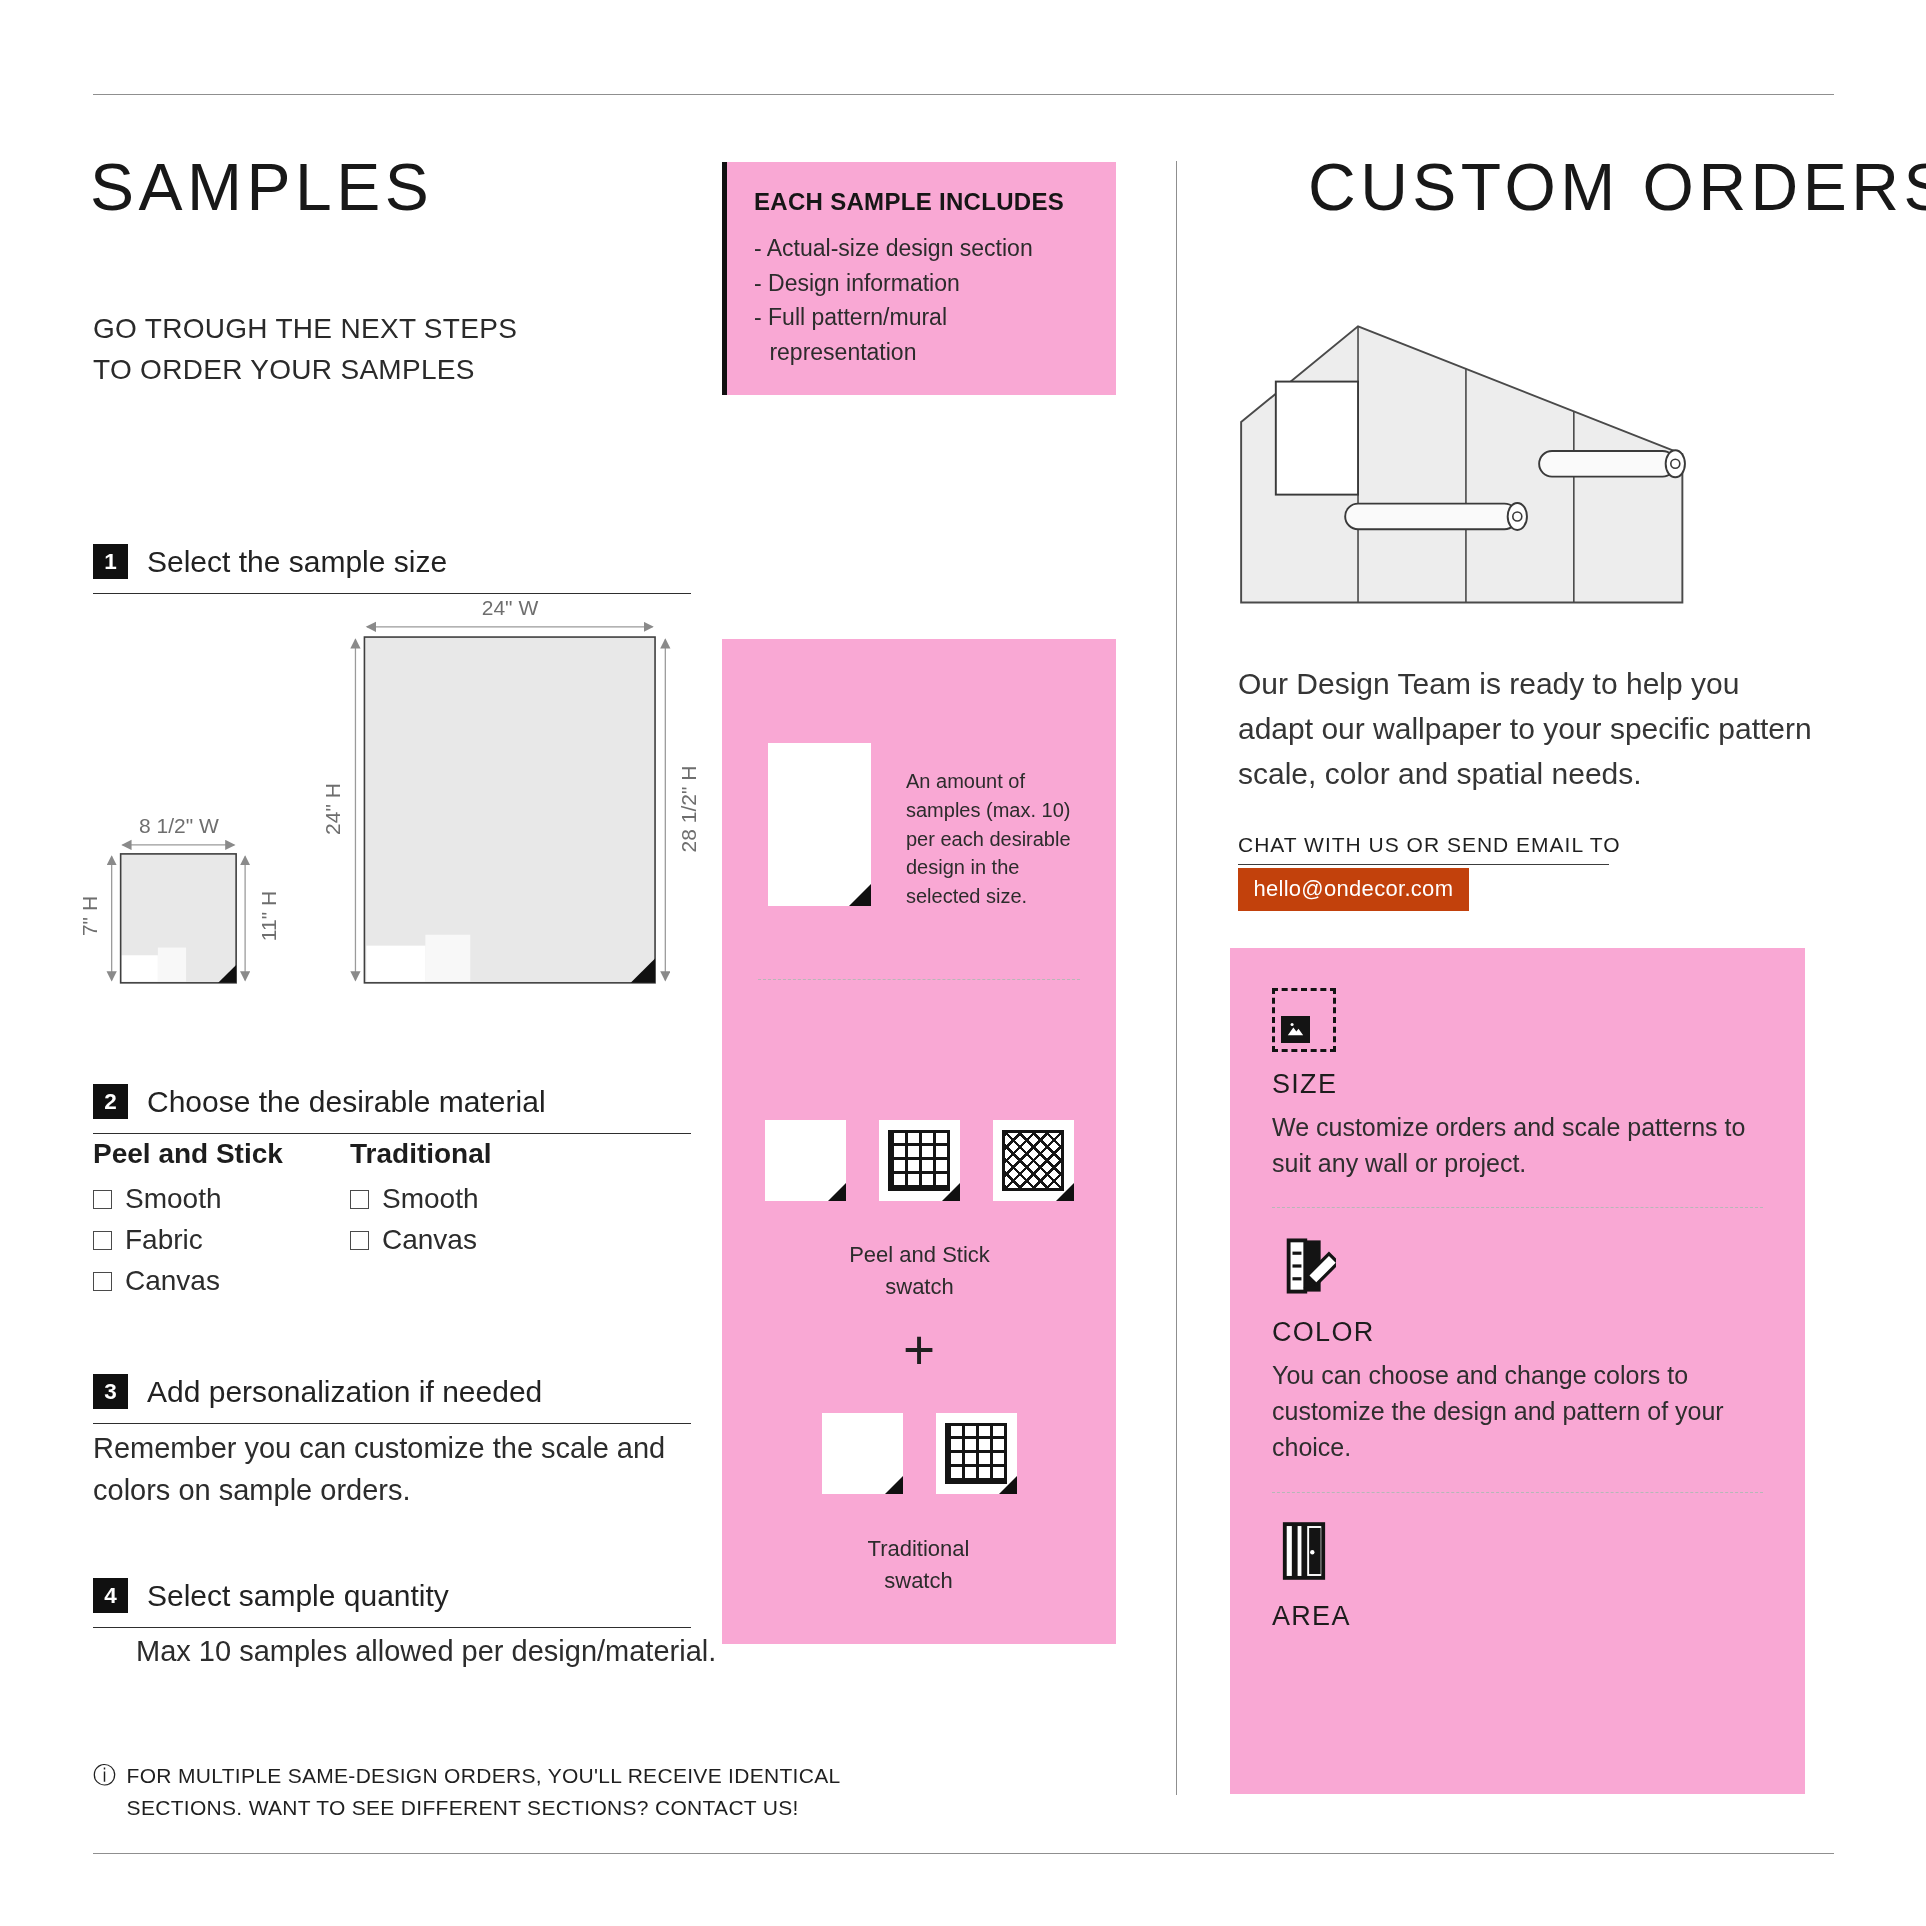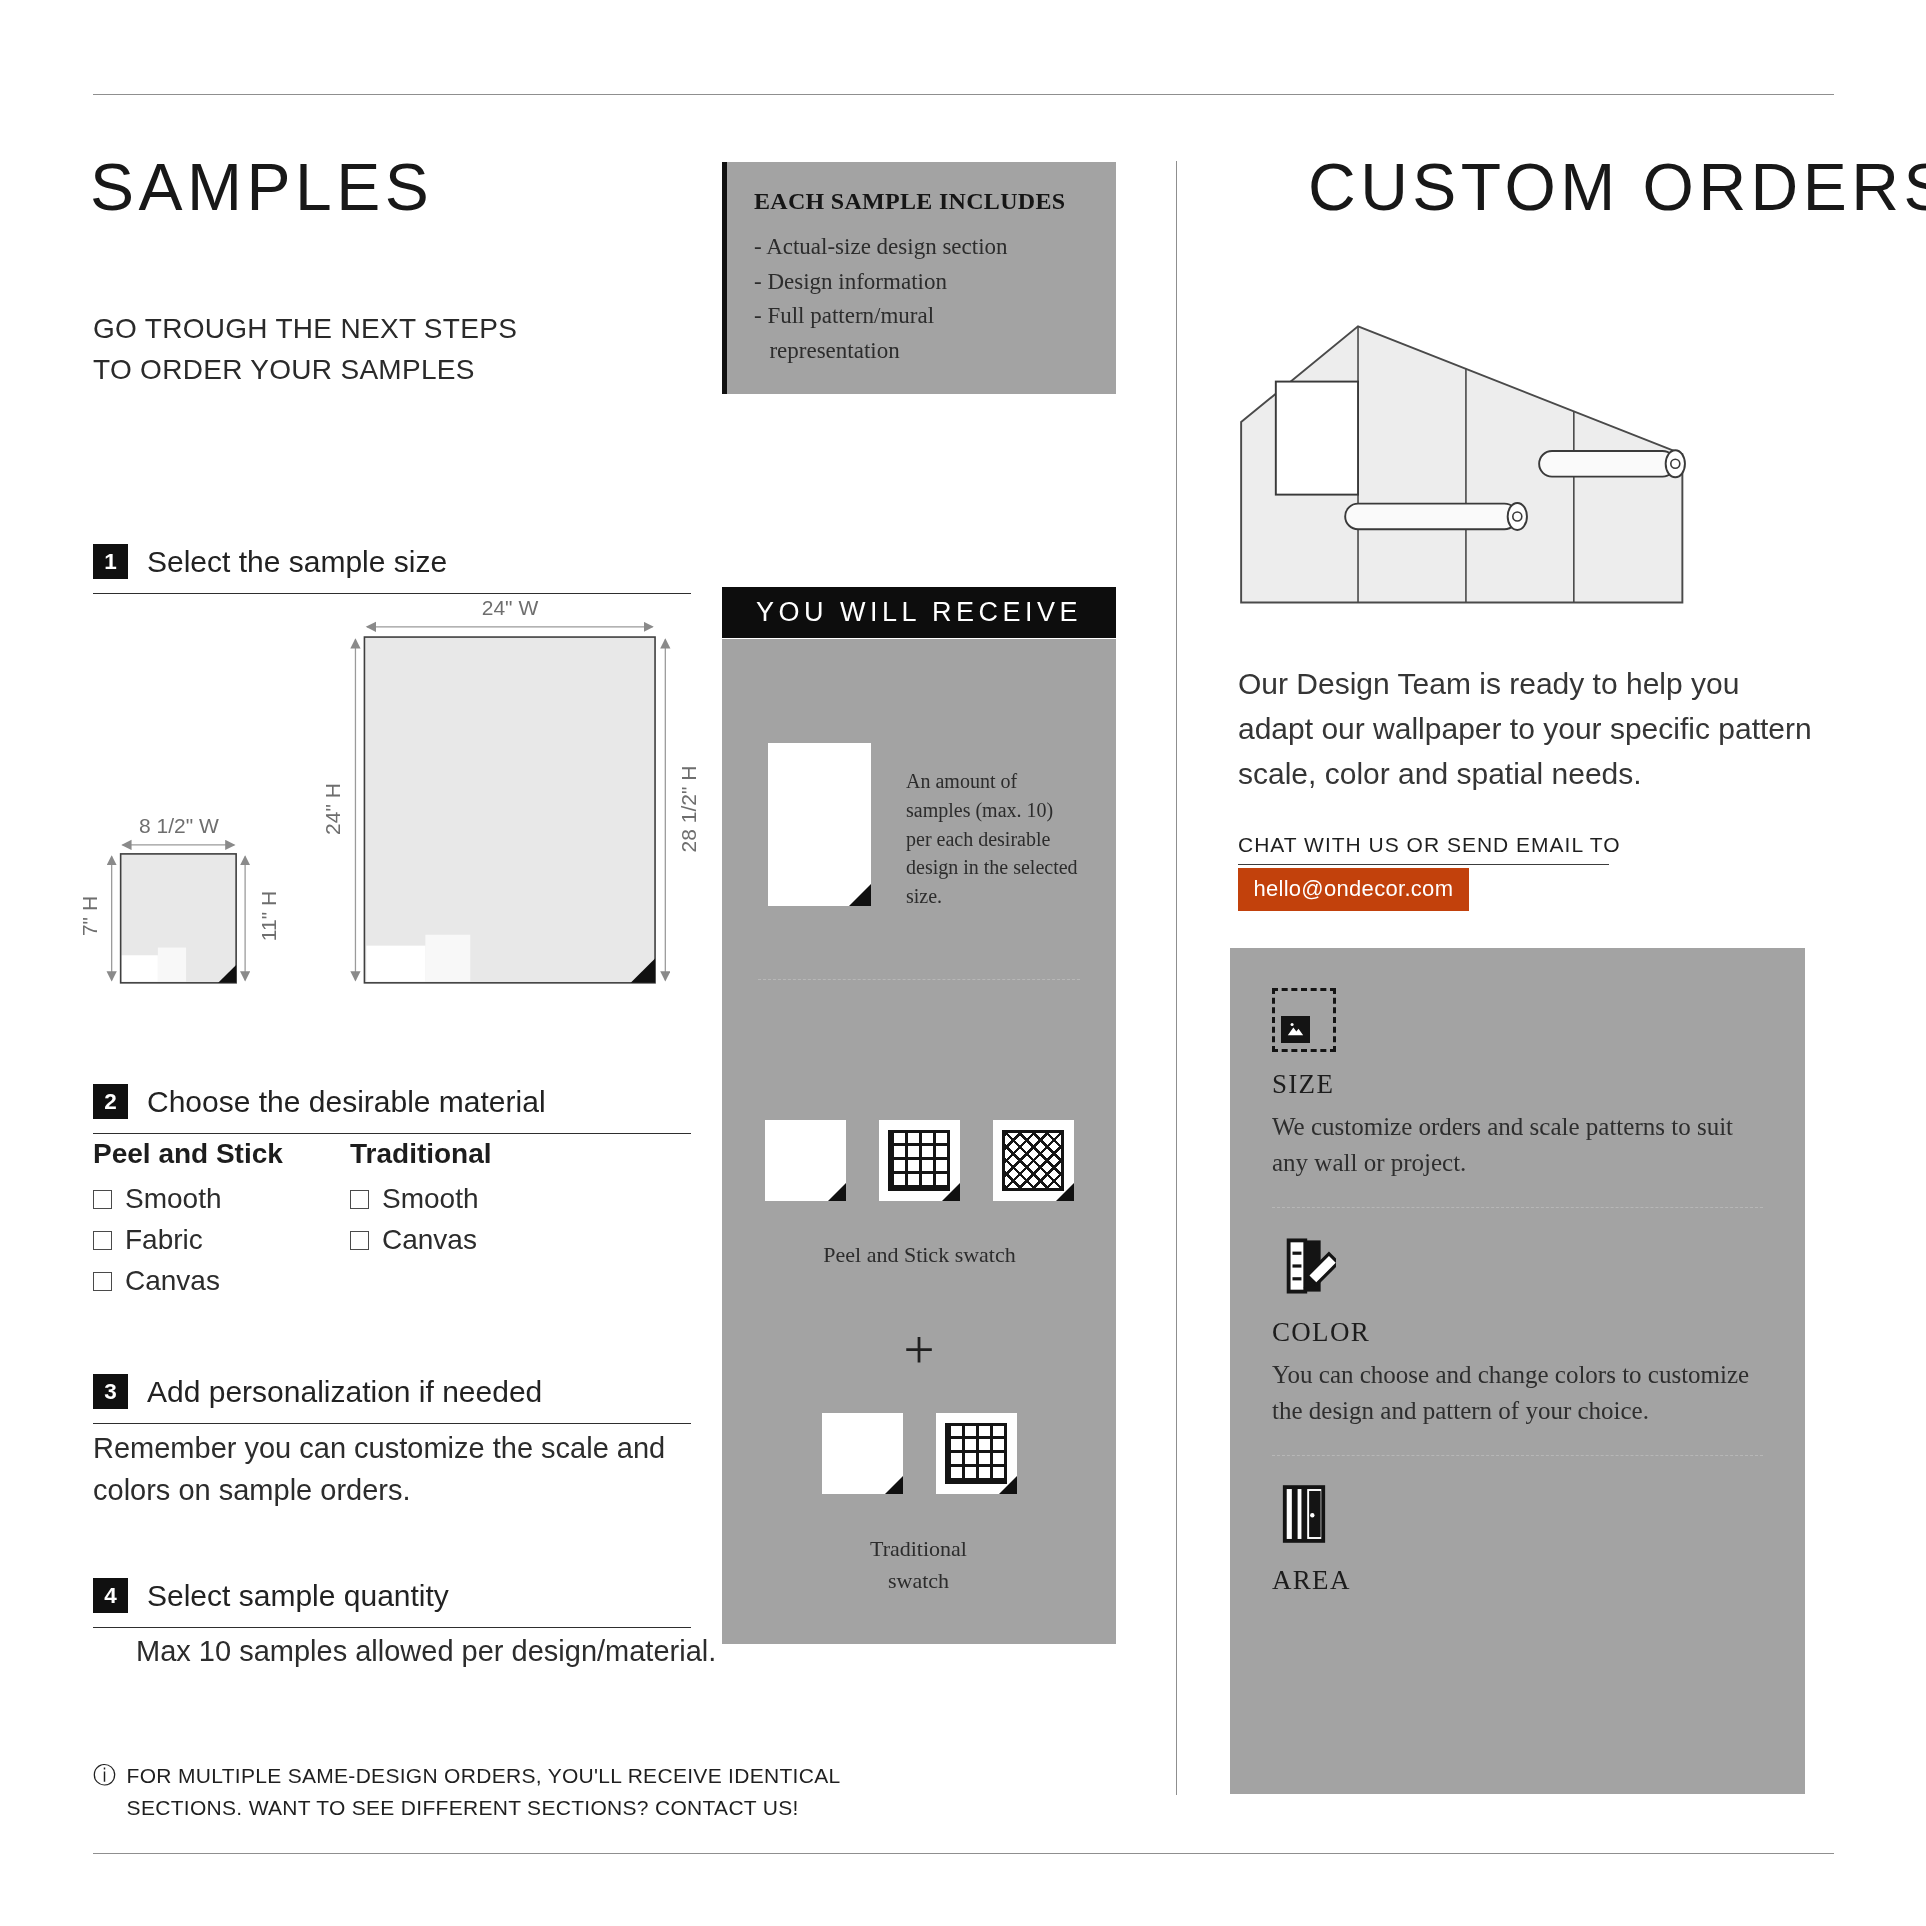--- a/index.html
+++ b/index.html
@@ -16,21 +16,21 @@
   .body-text { font-size:29px; line-height:1.45; color:#2c2c2c; }
   .dim-label { position:absolute; font-size:21px; color:#6e6e6e; text-align:center; white-space:nowrap; }
   .rot { transform:rotate(-90deg); }
   .mat-title { font-size:28px; font-weight:bold; color:#1d1d1d; }
   .cb-row { display:flex; align-items:center; gap:13px; font-size:28px; color:#2c2c2c; margin-bottom:9px; }
   .cb-box { width:19px; height:19px; border:1.9px solid #4a4a4a; background:#fff; flex:0 0 19px; }
   .dogear { position:relative; }
   .dogear::after { content:""; position:absolute; right:0; bottom:0; width:0; height:0;
                    border-left:22px solid transparent; border-bottom:22px solid #101010; }
   .dogear-sm::after { border-left-width:18px; border-bottom-width:18px; }
-  .gray { background:#a3a3a3;font-family:Liberation Serif, serif; }
+  .gray { background:#f9a8d4; }
   .includes-box { border-left:5.1px solid #111; padding:26px 27px; }
   .includes-title { font-size:24px; font-weight:bold; color:#161616; margin-bottom:15.4px; letter-spacing:0.3px; }
   .includes-item { font-size:23px; line-height:1.5; color:#2c2c2c; padding-left:15.4px; text-indent:-15.4px; }
   .banner { background:#0d0d0d; color:#ffffff; font-size:27px; letter-spacing:4.5px; display:flex; align-items:center; justify-content:center; }
   .page-icon { width:103px; height:163px; background:#ffffff; }
   .small-note { font-size:20px; line-height:1.44; color:#2c2c2c; }
   .dash-line { border-top:1.3px dashed #b7b7b7; }
   .swatch-row { display:flex; justify-content:center; gap:33px; }
   .swatch { width:81px; height:81px; background:#ffffff; position:relative; }
   .swatch-inner { position:absolute; inset:9.6px; border:3.2px solid #141414; background-color:#fff; }
@@ -160,21 +160,20 @@
     <span>FOR MULTIPLE SAME-DESIGN ORDERS, YOU'LL RECEIVE IDENTICAL SECTIONS. WANT TO SEE DIFFERENT SECTIONS? CONTACT US!</span>
   </div>
 
   <div class="abs gray includes-box" style="left:722px; top:162px; width:394px;">
     <div class="includes-title">EACH SAMPLE INCLUDES</div>
     <div class="includes-item">- Actual-size design section</div>
     <div class="includes-item">- Design information</div>
     <div class="includes-item" style="max-width:282px;">- Full pattern/mural representation</div>
   </div>
 
-  <div class="abs banner" style="left:722px; top:587px; width:394px; height:51px;">YOU WILL RECEIVE</div>
 
   <div class="abs gray" style="left:722px; top:639px; width:394px; height:1005px;">
     <div class="abs page-icon dogear" style="left:46px; top:104px;"></div>
     <div class="abs small-note" style="left:184px; top:128px; width:175px;">An amount of samples (max. 10) per each desirable design in the selected size.</div>
 
     <div class="abs dash-line" style="left:36px; top:340px; width:322px;"></div>
 
 
     <div class="abs swatch-row" style="left:0px; top:481px; width:394px;">
       <div class="swatch dogear dogear-sm"></div>

